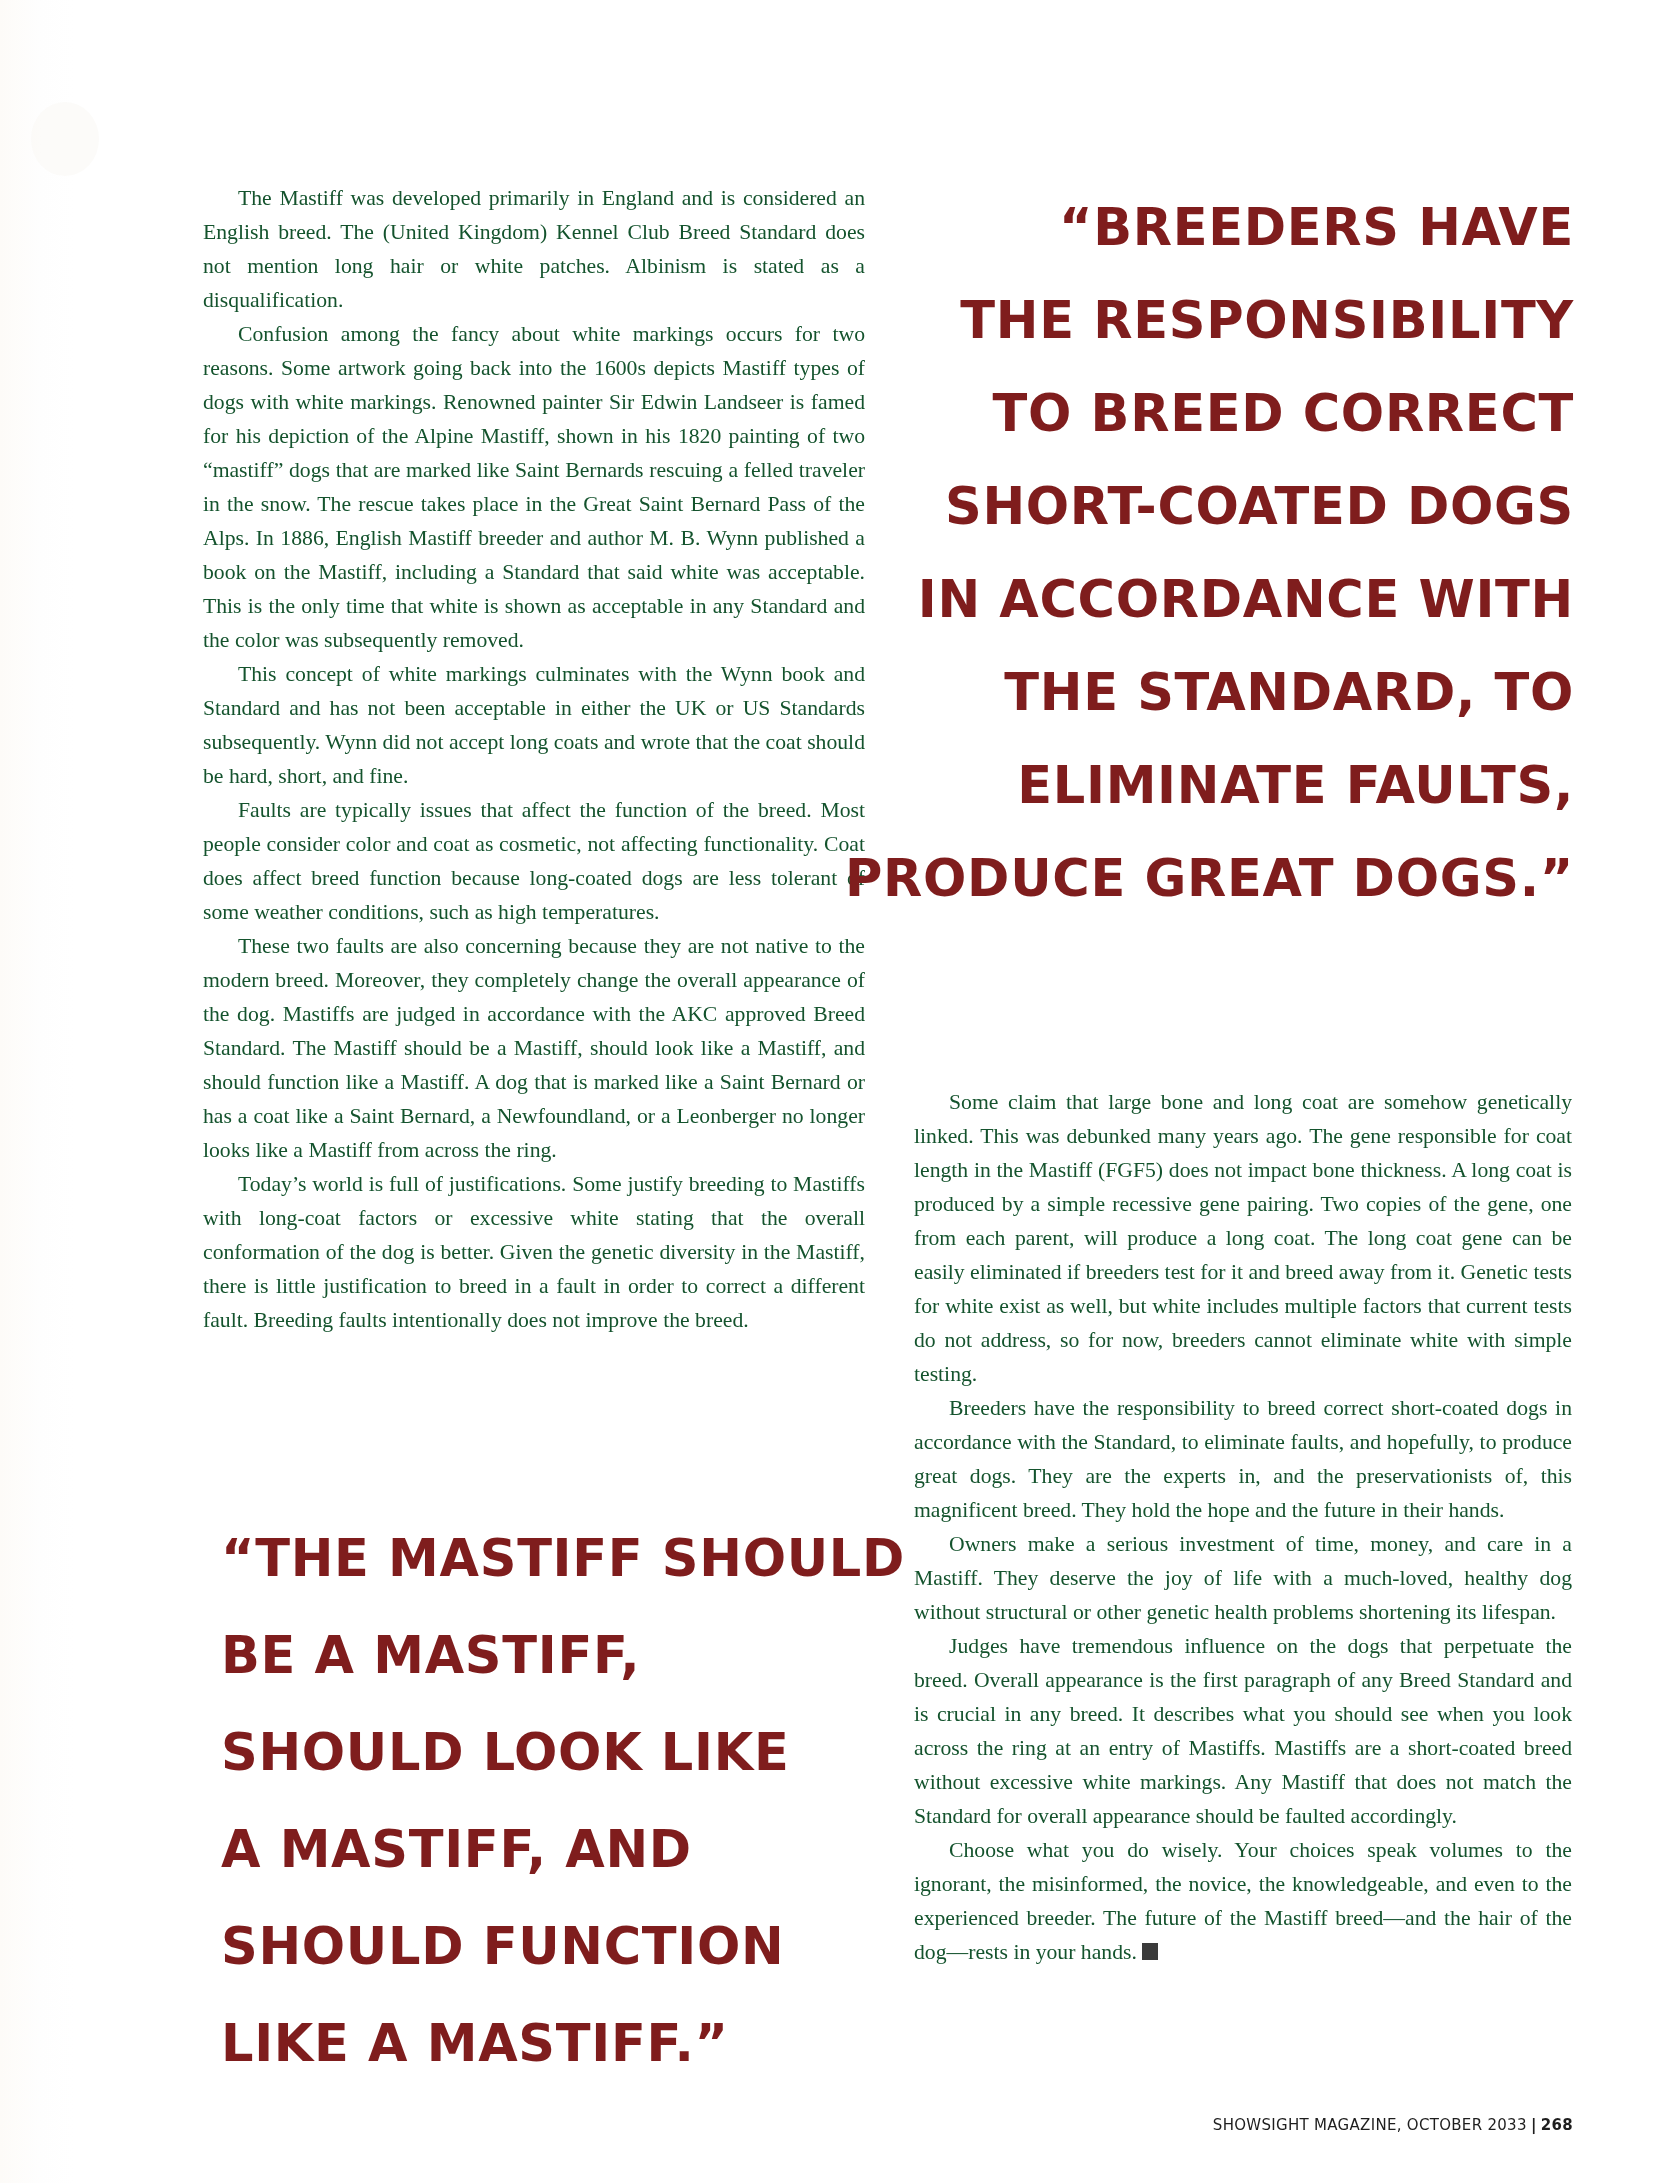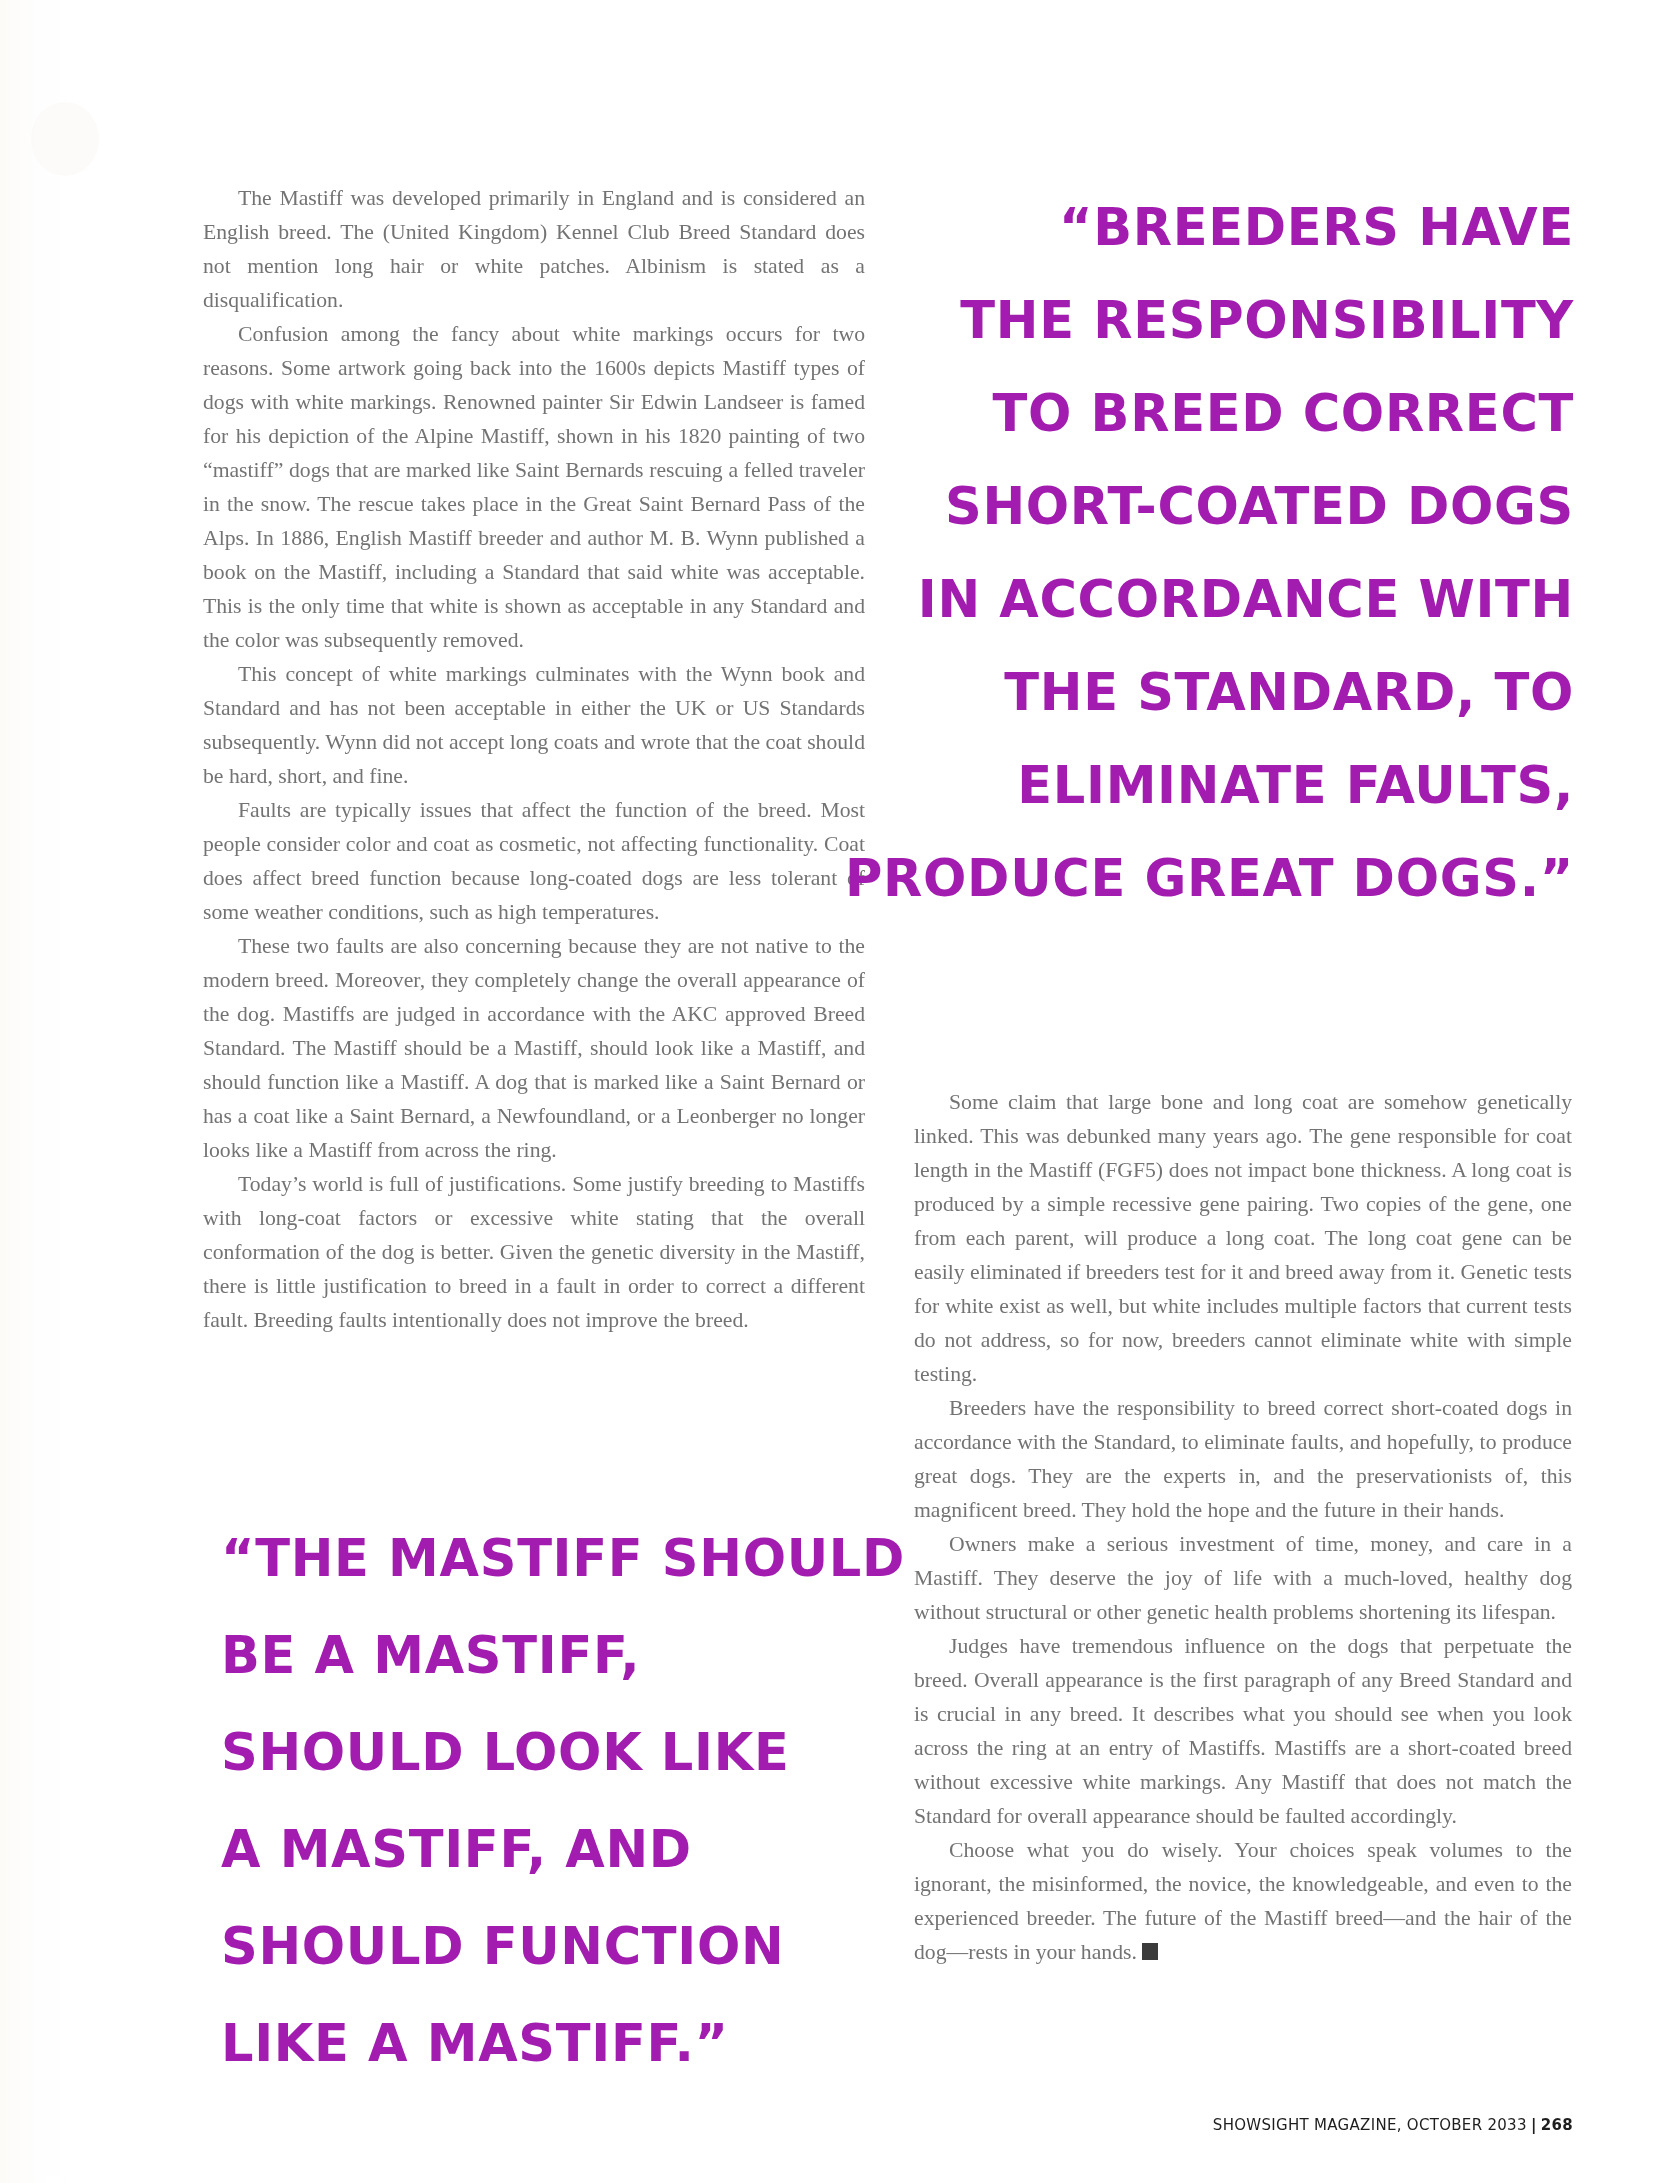--- a/index.html
+++ b/index.html
@@ -7,31 +7,31 @@
     width: 1676px; height: 2183px; position: relative; overflow: hidden;
     background: linear-gradient(90deg, #fdfbf8 0px, #fefefe 41px, #ffffff 74px, #ffffff 100%);
   }
   .ghost {
     position: absolute; left: 30.5px; top: 102px; width: 68px; height: 74px;
     border-radius: 50%; background: rgba(250,248,245,0.6);
   }
   .col {
     position: absolute;
     font-family: "Liberation Serif", "DejaVu Serif", serif;
-    font-size: 21.7px; line-height: 34px; color: #737373;
+    font-size: 21.7px; line-height: 34px; color: #14532d;
     text-align: justify; hyphens: auto;
   }
   .col p { margin: 0; text-indent: 35px; }
   #left-col { left: 203px; top: 181px; width: 662px; }
   #right-col { left: 914px; top: 1085px; width: 658px; }
 
   .pq {
     position: absolute;
     font-family: "DejaVu Sans", "Liberation Sans", sans-serif;
-    font-weight: bold; color: #a21caf; text-transform: uppercase;
+    font-weight: bold; color: #7f1d1d; text-transform: uppercase;
     font-size: 51px; letter-spacing: 0.7px;
   }
   .pq div { white-space: nowrap; }
   #pq-right { right: 102px; top: 181px; text-align: right; line-height: 93px; }
   #pq-left { left: 221px; top: 1510px; text-align: left; line-height: 97px; }
 
   .end-mark {
     display: inline-block; width: 16.2px; height: 17.6px; background: #3b3b3b;
     vertical-align: -1.4px; margin-left: 5.4px;
   }

